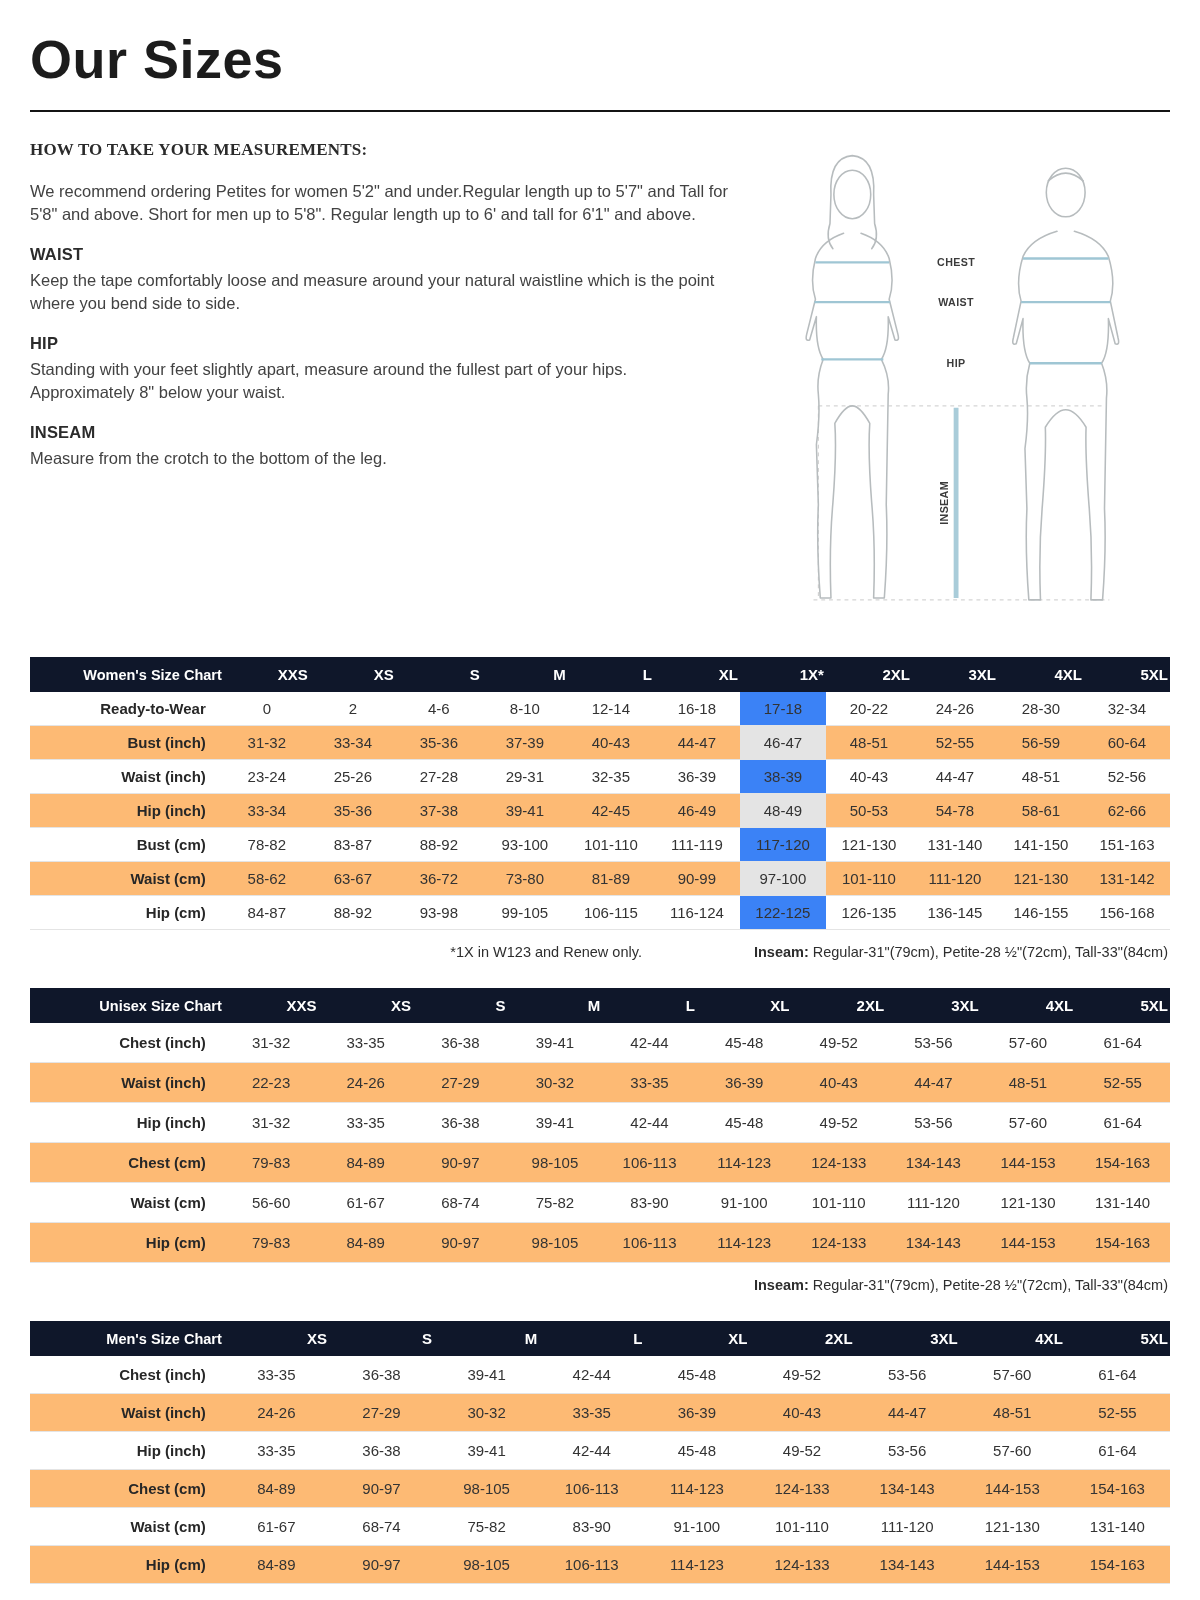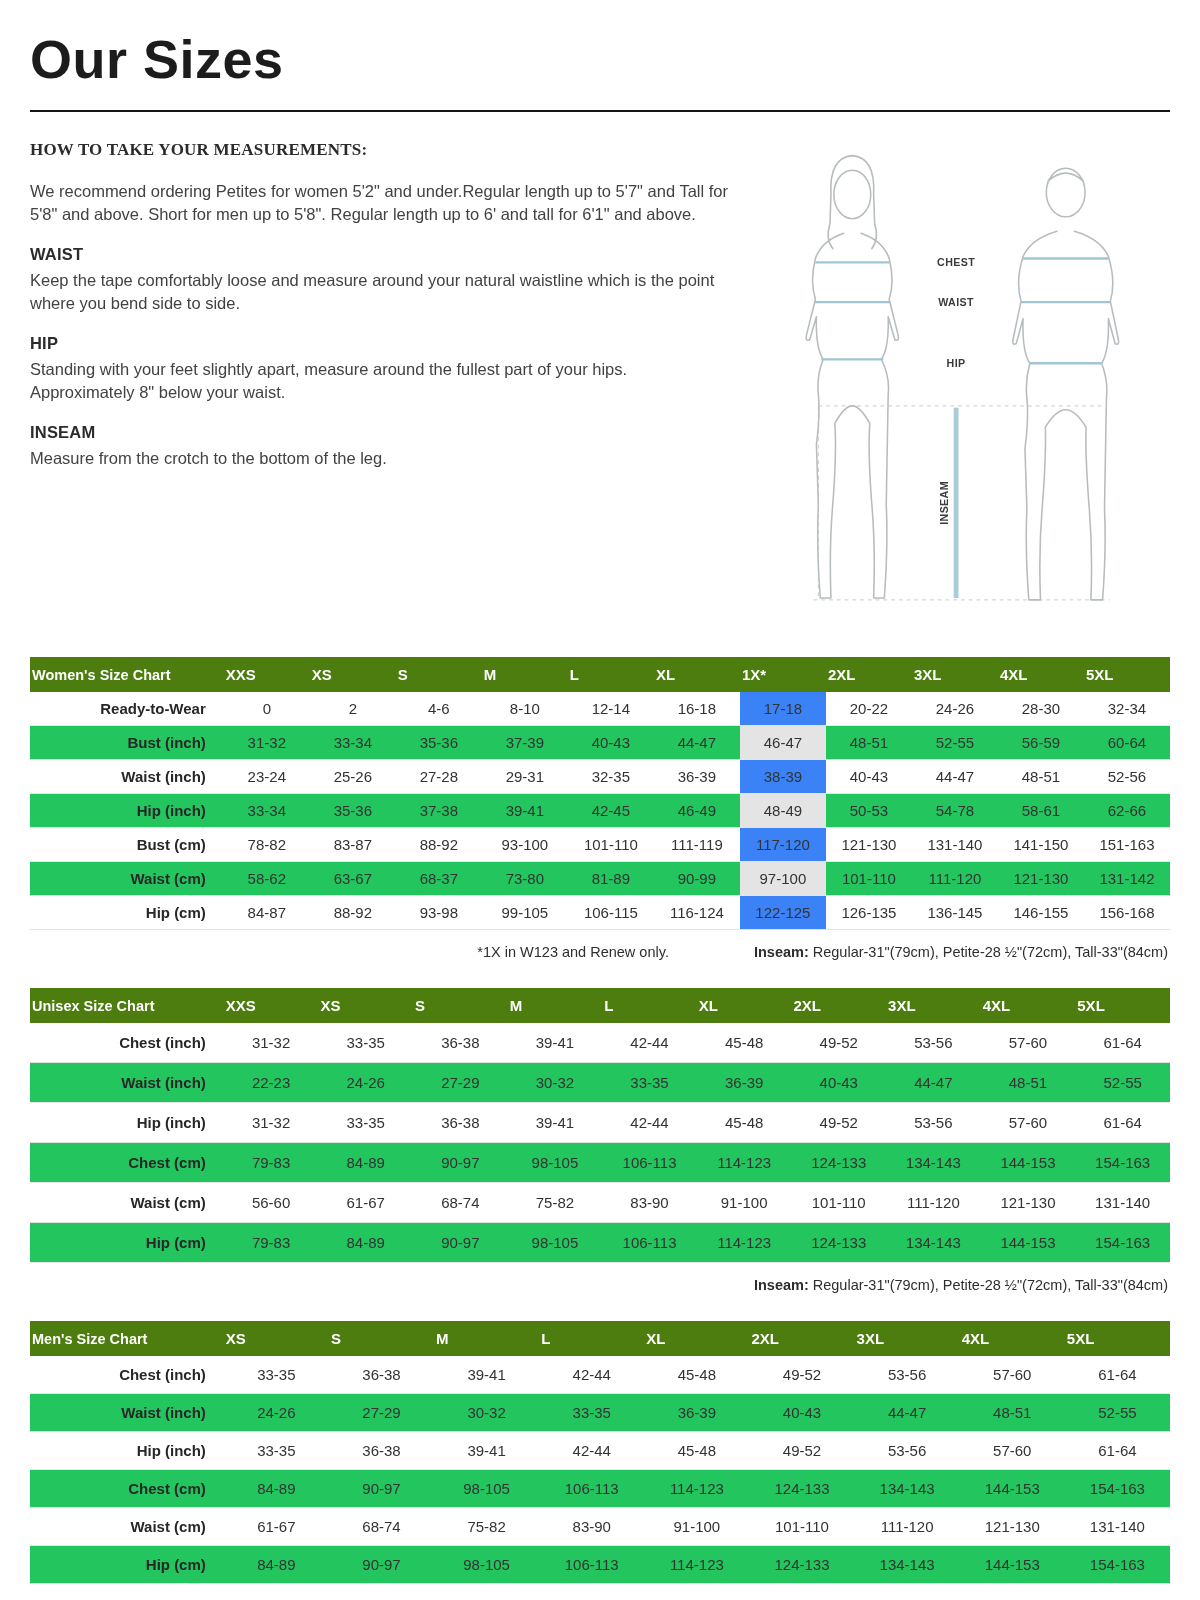--- a/index.html
+++ b/index.html
@@ -30,52 +30,52 @@
   .section p { font-size: 16.5px; line-height: 1.42; margin: 0; color: #424242; }
 
   
   table.size-table {
     width: 100%;
     border-collapse: collapse;
     table-layout: fixed;
     margin-top: 28px;
   }
   table.size-table thead th {
-    background: #4d7c0f;
+    background: #0f172a;
     color: #ffffff;
     font-size: 15px;
     font-weight: 700;
     padding: 9px 2px;
-    text-align: left;
+    text-align: right;
   }
   table.size-table thead th.tbl-title { font-size: 14.5px; }
   table.size-table tbody th, table.size-table tbody td {
     font-size: 15px;
     text-align: center;
     border-bottom: 1px solid #e4e4e4;
     color: #333333;
   }
   table.size-table tbody th.row-label {
     font-weight: 700;
     color: #272727;
     text-align: right;
     padding-right: 18px;
   }
-  table.size-table tbody tr.shaded { background: #22c55e; }
+  table.size-table tbody tr.shaded { background: #fdba74; }
   table.size-table tbody td.hl-col { background: #3b82f6; }
   table.size-table tbody tr.shaded td.hl-col { background: #e4e4e4; }
 
   table.t-women  tbody th, table.t-women  tbody td { padding: 8px 2px; }
   table.t-unisex tbody th, table.t-unisex tbody td { padding: 11px 2px; }
   table.t-men    tbody th, table.t-men    tbody td { padding: 10px 2px; }
 
   .footnote-row {
     display: flex;
     justify-content: flex-end;
-    gap: 85px;
+    gap: 112px;
     margin: 14px 2px 4px;
     font-size: 14.5px;
     color: #2e2e2e;
   }
   .footnote-row .inseam-note b { font-weight: 700; }
   .footnote-row .inseam-note .it { margin-left: 4px; }
 
   
   svg .body-line { fill: none; stroke: #b7bcbe; stroke-width: 1.6; stroke-linecap: round; stroke-linejoin: round; }
   svg .measure { stroke: #9fc6d4; stroke-width: 2.5; }
@@ -246,21 +246,21 @@
           <td class="hl-col">117-120</td>
           <td>121-130</td>
           <td>131-140</td>
           <td>141-150</td>
           <td>151-163</td>
         </tr>
         <tr class="shaded">
           <th class="row-label">Waist (cm)</th>
           <td>58-62</td>
           <td>63-67</td>
-          <td>68-37</td>
+          <td>36-72</td>
           <td>73-80</td>
           <td>81-89</td>
           <td>90-99</td>
           <td class="hl-col">97-100</td>
           <td>101-110</td>
           <td>111-120</td>
           <td>121-130</td>
           <td>131-142</td>
         </tr>
         <tr>

